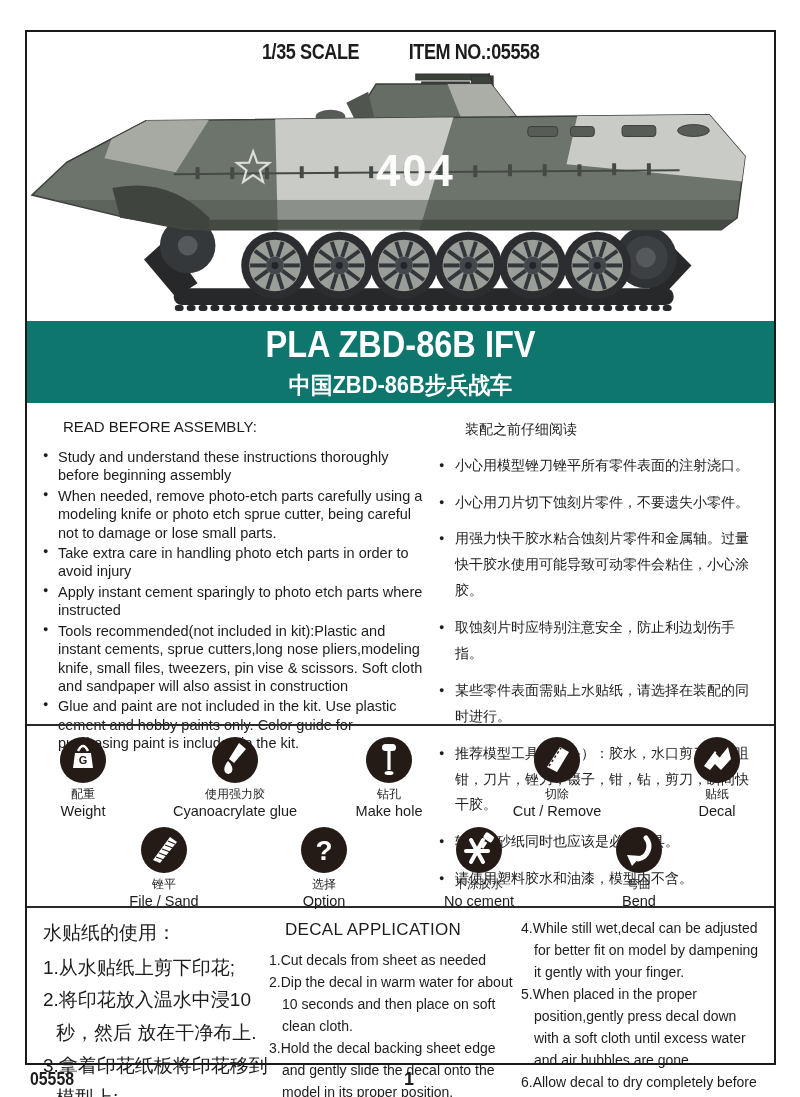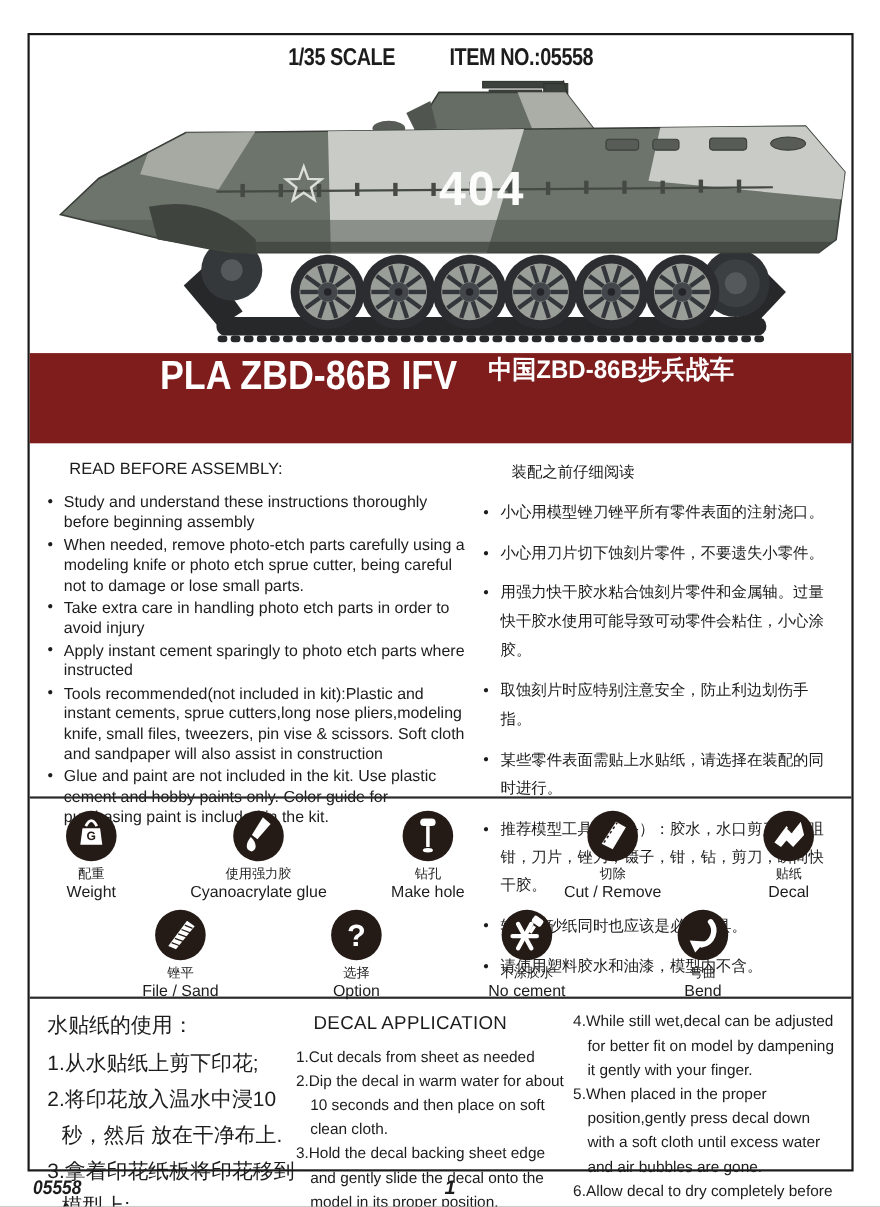--- a/index.html
+++ b/index.html
@@ -7,24 +7,24 @@
         font-family:"Liberation Sans",sans-serif;color:#1c1c1c;overflow:hidden;}
   .frame{position:absolute;left:25px;top:30px;width:751px;height:1035px;
          border:2px solid #1a1a1a;box-sizing:border-box;background:#fff;}
   
   .hdr{display:flex;justify-content:center;align-items:flex-start;
        height:32px;padding:7px 14px 0 14px;}
   .hdr span{font-weight:bold;font-size:22px;letter-spacing:-0.5px;display:inline-block;}
   .hdr .l{transform:scaleX(.82);transform-origin:left center;}
   .hdr .r{transform:scaleX(.82);transform-origin:right center;}
   
-  .art{height:250px;display:flex;justify-content:flex-end;align-items:flex-start;text-decoration:underline;}
-  
-  .band{height:82px;background:#7f1d1d;color:#fff;text-align:center;
-        display:flex;flex-direction:row;justify-content:center;gap:4px;}
+  .art{height:250px;display:flex;justify-content:flex-start;align-items:flex-start;text-decoration:underline;}
+  
+  .band{height:82px;background:#0f766e;color:#fff;text-align:center;
+        display:flex;flex-direction:column;justify-content:center;gap:4px;}
   .band .en{font-size:37px;font-weight:bold;letter-spacing:0;transform:scaleX(.88);}
   .band .zh{font-size:23px;font-weight:bold;transform:scaleX(.95);}
   
   .instr{display:flex;height:321px;padding:10px 16px 0 16px;box-sizing:border-box;}
   .col-en{width:382px;margin-right:14px;font-size:14.5px;line-height:1.27;}
   .col-en .head{padding-left:20px;margin:4px 0 12px 0;font-size:15px;}
   .b-item{position:relative;padding-left:15px;margin-bottom:2px;}
   .b-item::before{content:"●";position:absolute;left:0;top:2px;font-size:9px;}
   .col-zh{flex:1;font-size:14px;line-height:1.55;}
   .col-zh .head{padding-left:26px;margin:6px 0 12px 0;}
@@ -39,21 +39,21 @@
   
   .decal{display:flex;height:162px;border-top:2px solid #2a2a2a;
          padding:9px 10px 0 16px;box-sizing:border-box;}
   .d-zh{width:226px;font-size:19px;line-height:1.72;}
   .d-zh .head{margin-bottom:2px;}
   .d-mid{width:252px;font-size:14px;line-height:1.57;}
   .d-mid .head{font-size:17px;padding-left:16px;margin:0 0 6px 0;letter-spacing:.3px;}
   .d-right{flex:1;font-size:14px;line-height:1.57;padding-top:1px;}
   .step{padding-left:13px;text-indent:-13px;}
   
-  .footer{position:absolute;left:0;top:1069px;width:800px;height:26px;font-style:italic;}
+  .footer{position:absolute;left:0;top:1069px;width:800px;height:26px;}
   .footer .item{position:absolute;left:30px;font-weight:bold;font-size:18px;transform:scaleX(.88);transform-origin:left;}
   .footer .pg{position:absolute;left:404px;font-weight:bold;font-size:18px;}
 </style>
 </head>
 <body>
 
 <div class="page">
   <div class="frame">
 
     <div class="hdr">

